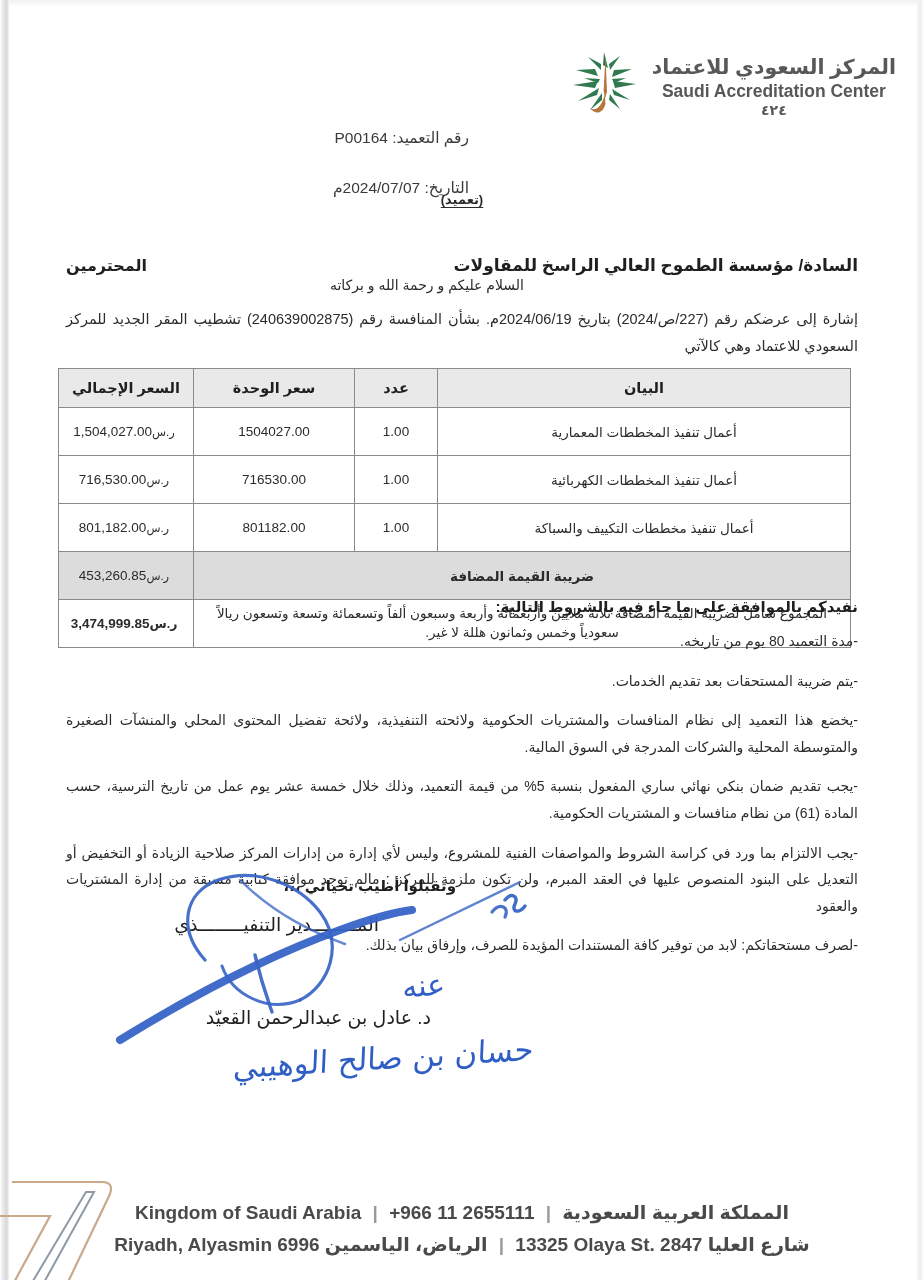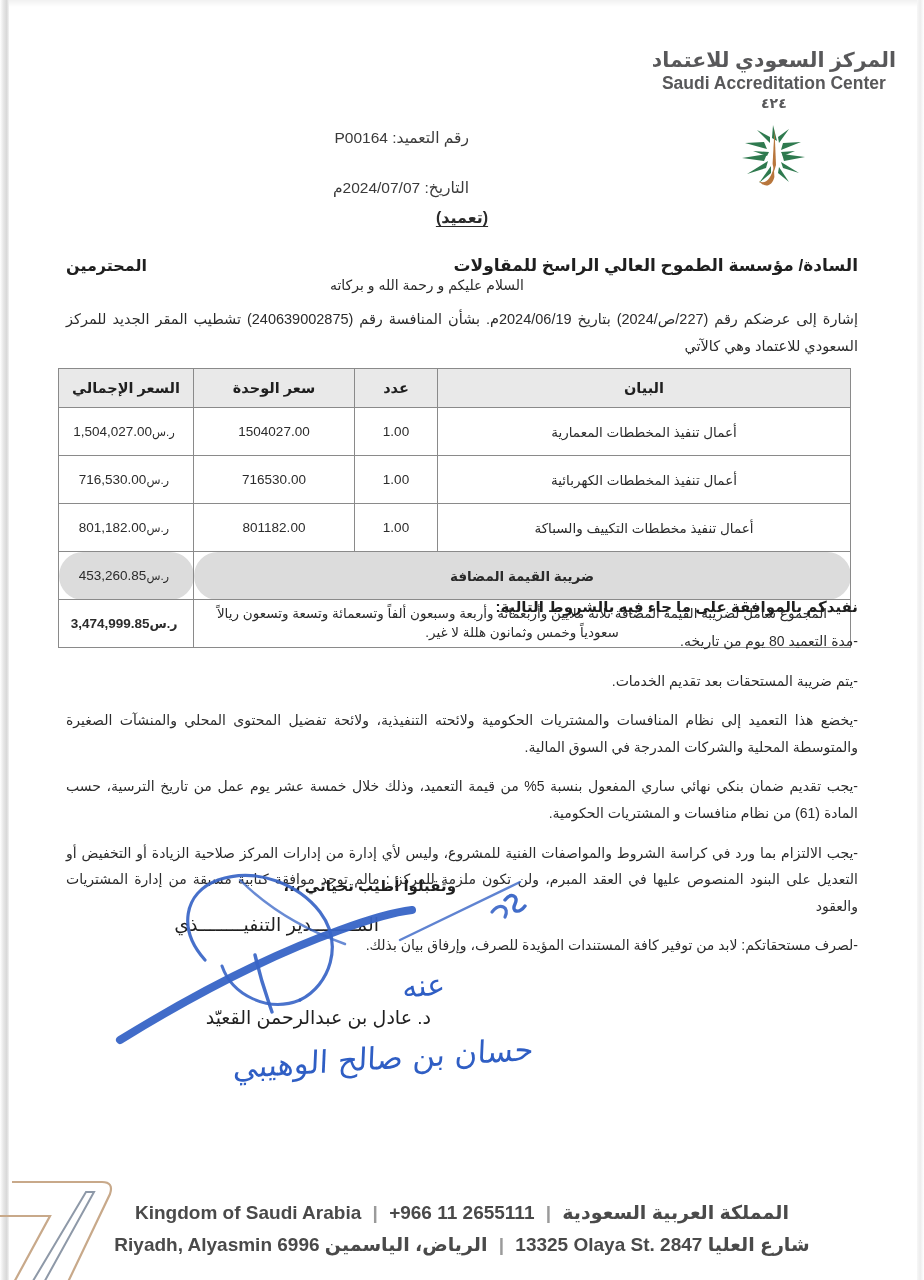--- a/index.html
+++ b/index.html
@@ -41,21 +41,21 @@
     width: 924px; height: 7px;
     background: linear-gradient(to bottom, #f1f1f1 0%, #ffffff 100%);
   }
 
   
   .letterhead {
     position: absolute;
     top: 48px;
     right: 28px;
     display: flex;
-    flex-direction: column;
+    flex-direction: row;
     align-items: center;
     gap: 10px;
   }
   .logo-mark {
     width: 74px;
     height: 78px;
     flex: 0 0 auto;
   }
   .logo-text {
     text-align: center;
@@ -92,25 +92,25 @@
     right: 455px;
     direction: rtl;
     font-size: 15.5px;
     color: #3a3a3a;
   }
   .meta-line { margin-bottom: 32px; white-space: nowrap; }
 
   
   .doc-title {
     position: absolute;
-    top: 208px;
+    top: 192px;
     left: 0;
     width: 924px;
     text-align: center;
-    font-size: 16px;
+    font-size: 13px;
     font-weight: bold;
     color: #2b2b2b;
     direction: rtl;
   }
   .doc-title span {
     text-decoration: underline;
     text-underline-offset: 3px;
   }
 
   
@@ -193,21 +193,20 @@
     text-align: center;
     padding: 0 14px !important;
   }
   .cell-num { text-align: center; }
   .cell-total { text-align: center; white-space: nowrap; }
   .cur { font-size: 11.5px; margin-right: 4px; }
 
   .row-vat td {
     background: #dcdcdc;
     height: 44px;
-    border-radius: 24px;
   }
   .vat-label {
     text-align: center;
     font-size: 15px;
     font-weight: bold;
     color: #1f1f1f;
   }
   .vat-amount {
     text-align: center;
     font-size: 13px;

